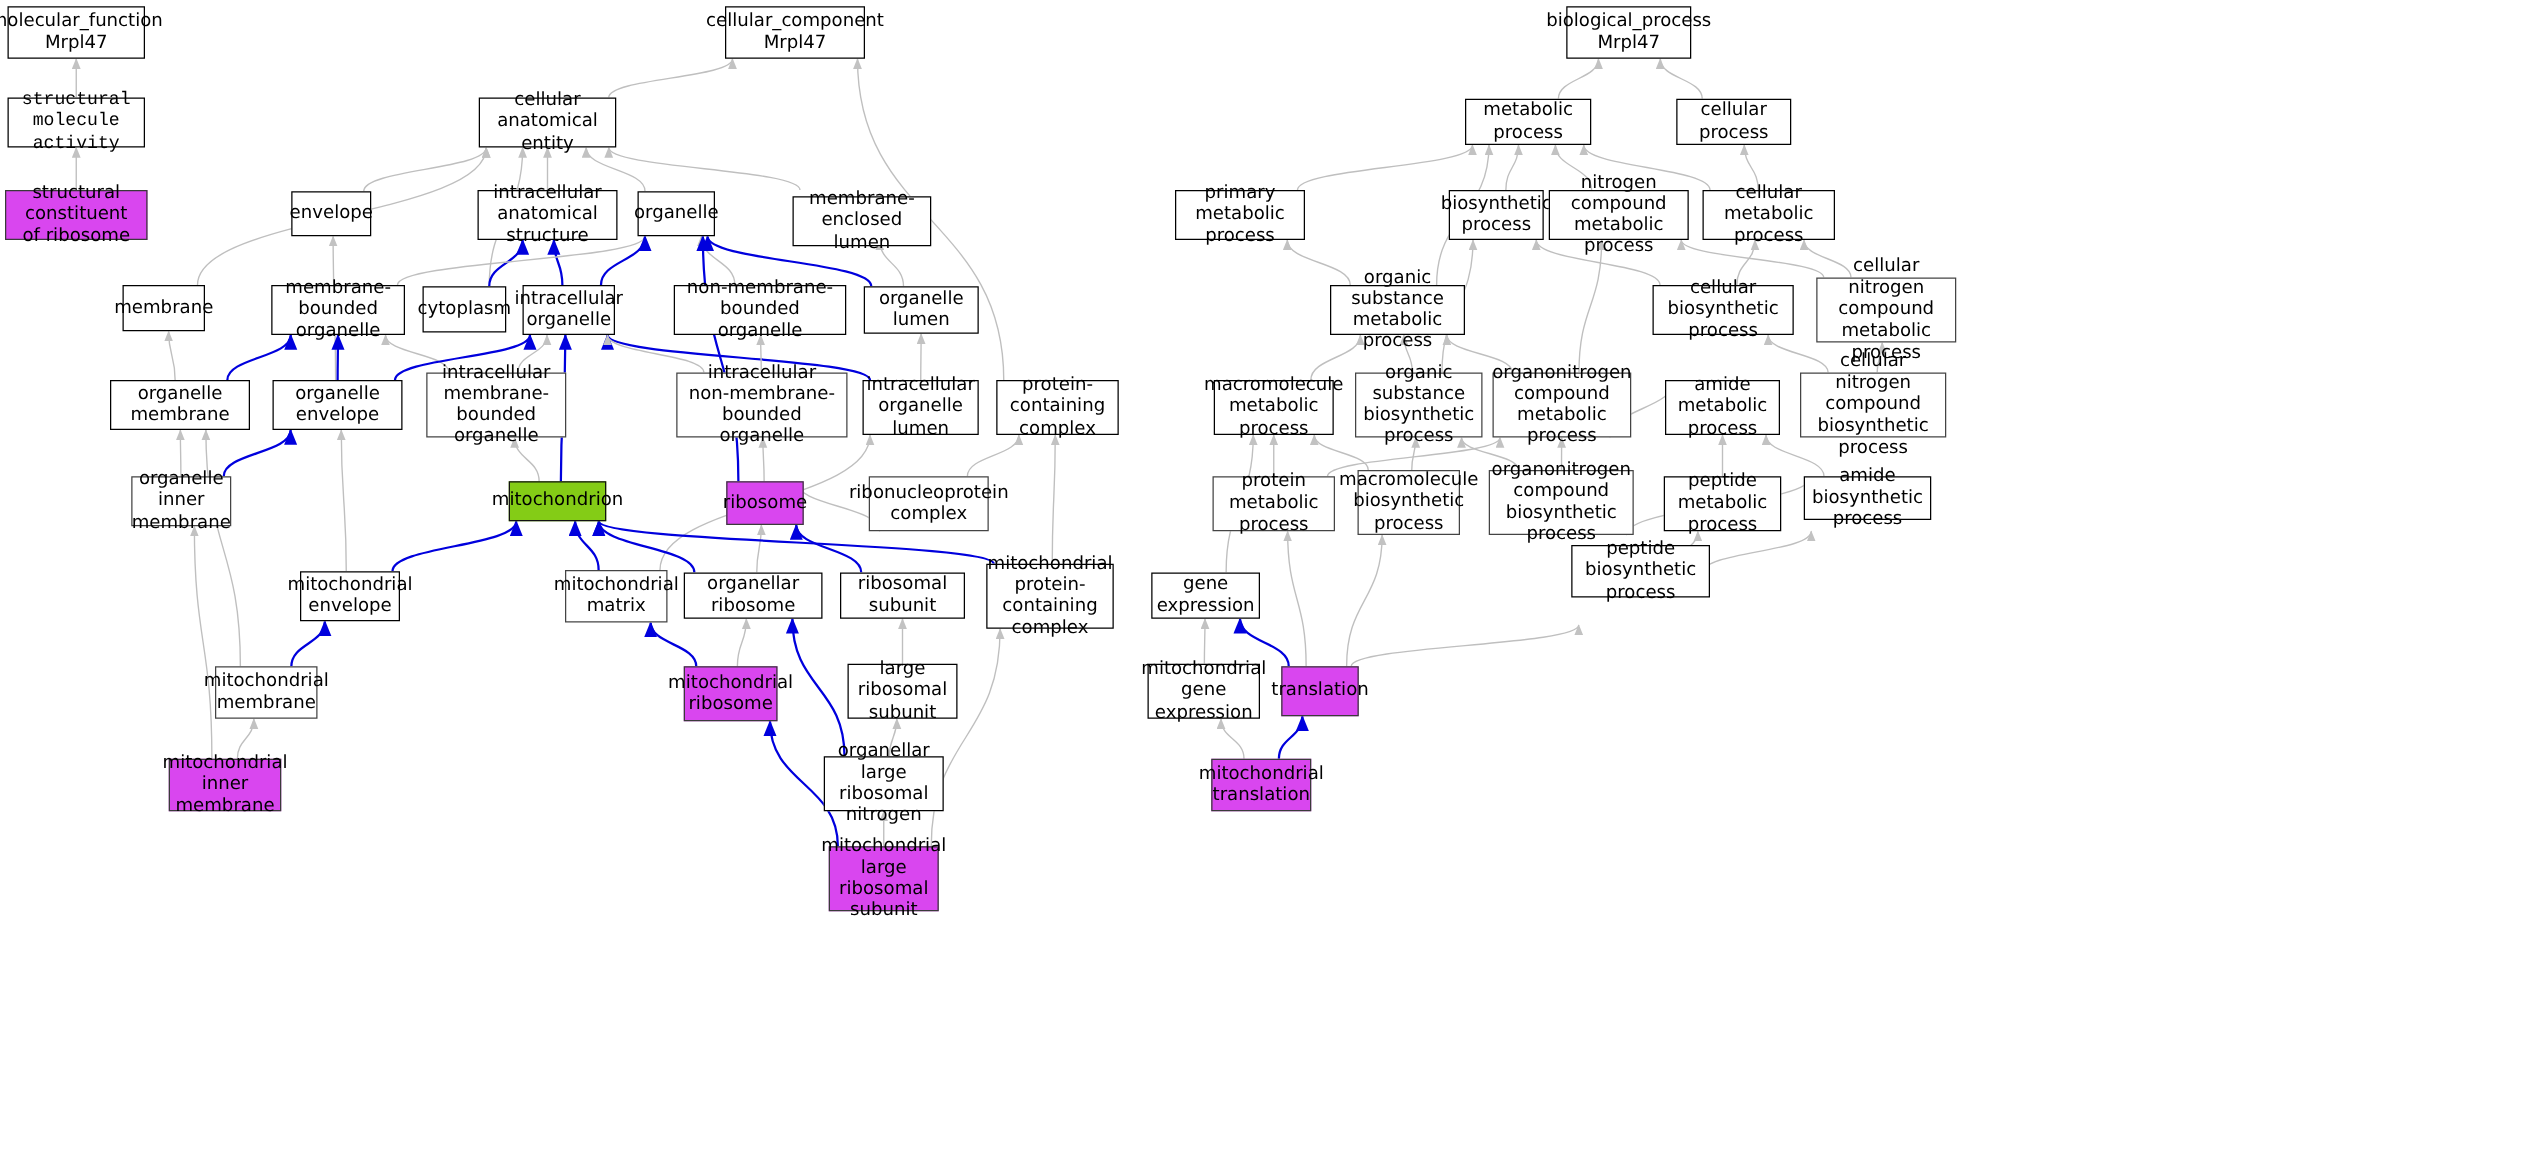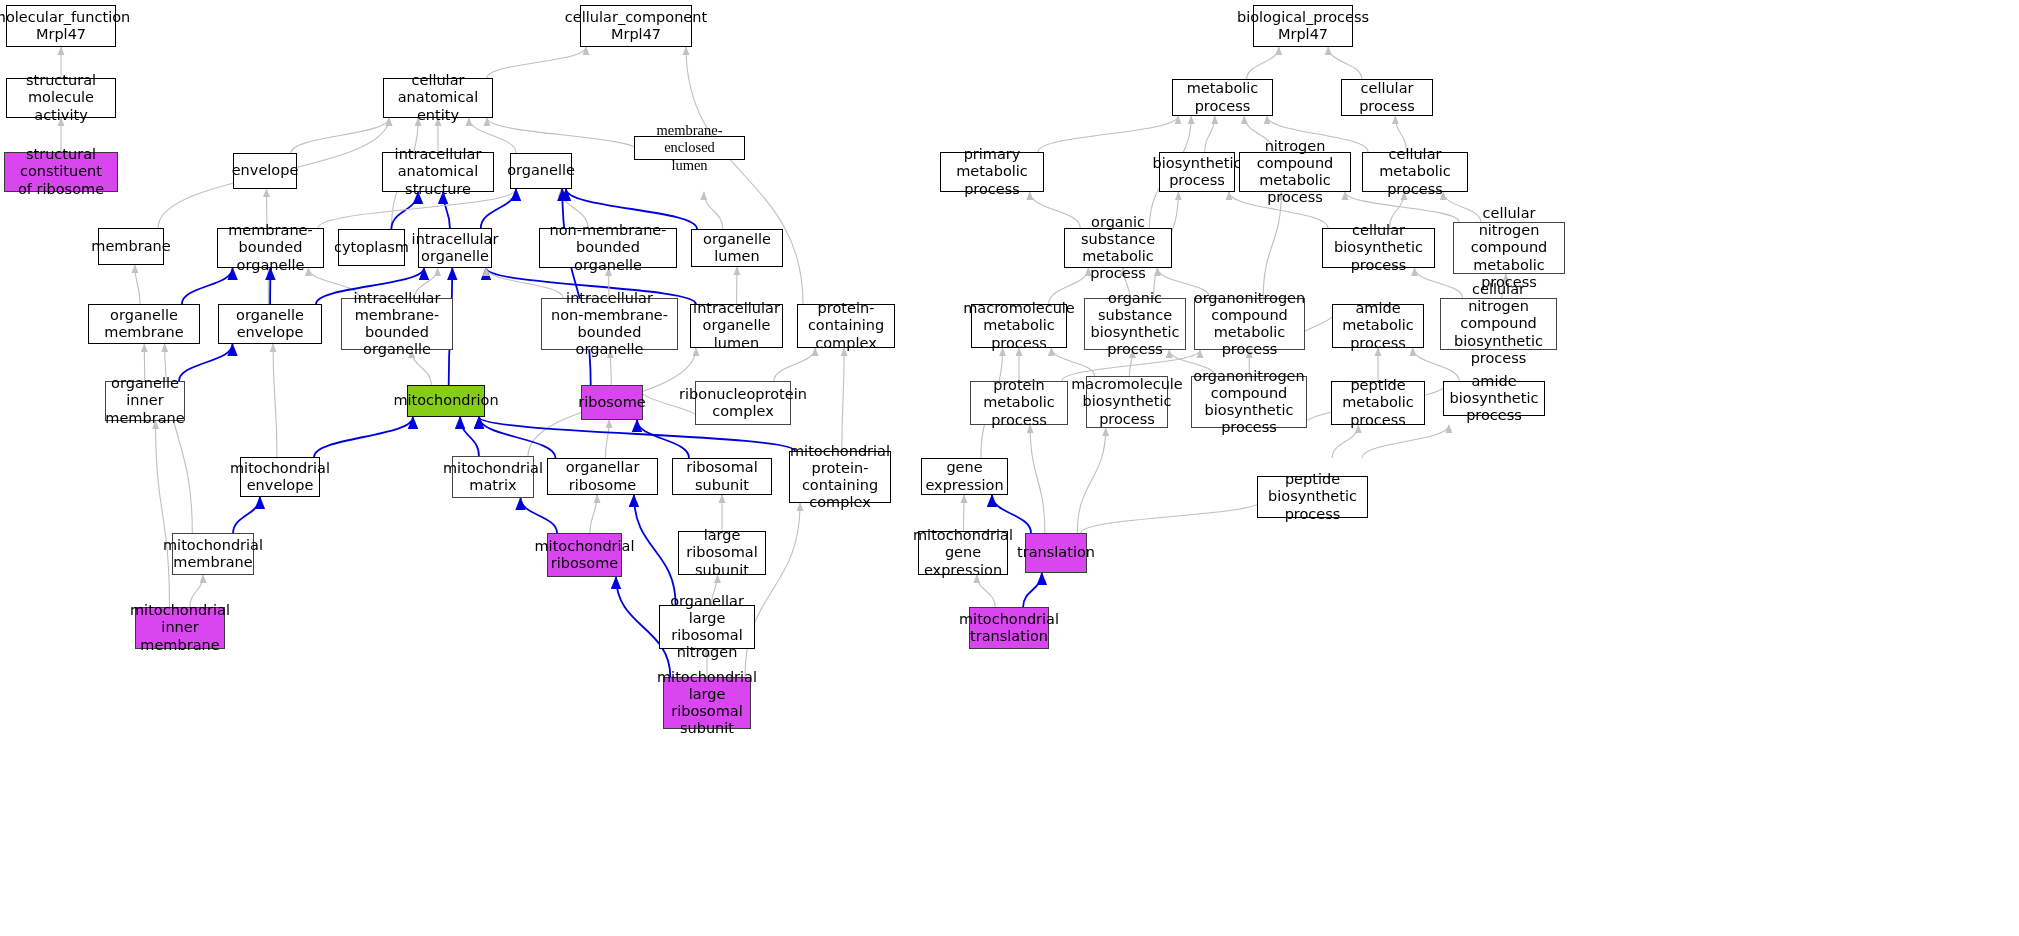--- a/index.html
+++ b/index.html
@@ -153,33 +153,33 @@
         <path d="M 1044.9 533.0 C 1044.9 479.0, 1030.1 479.0, 1030.1 425.0" fill="none" stroke="#bfbfbf" stroke-width="1.1" marker-end="url(#ah-gray)"></path>
         <path d="M 1081.0 533.0 C 1081.0 516.5, 1263.0 516.5, 1263.0 500.0" fill="none" stroke="#bfbfbf" stroke-width="1.1" marker-end="url(#ah-gray)"></path>
         <path d="M 1077.3 533.0 C 1077.3 480.5, 1105.7 480.5, 1105.7 428.0" fill="none" stroke="#bfbfbf" stroke-width="1.1" marker-end="url(#ah-gray)"></path>
         <path d="M 995.2 607.0 C 995.2 591.0, 976.8 591.0, 976.8 575.0" fill="none" stroke="#bfbfbf" stroke-width="1.1" marker-end="url(#ah-gray)"></path>
         <path d="M 1023.1 607.0 C 1023.1 590.0, 1041.9 590.0, 1041.9 573.0" fill="none" stroke="#0000dd" stroke-width="1.8" marker-end="url(#ah-blue)"></path>
       </g>
   </svg>
   <div id="nodes-group">
       <div class="node" style="left: 6px; top: 5px; width: 110px; height: 42px;"><span class="node-label">molecular_function
 Mrpl47</span></div>
-      <div class="node" style="left: 6px; top: 78px; width: 110px; height: 40px;"><span class="node-label">structural molecule
+      <div class="node" style="left: 6px; top: 78px; width: 110px; height: 40px; font-family: Liberation Mono, monospace;"><span class="node-label">structural molecule
 activity</span></div>
       <div class="node hl-light" style="left: 4px; top: 152px; width: 114px; height: 40px;"><span class="node-label">structural constituent
 of ribosome</span></div>
       <div class="node" style="left: 580px; top: 5px; width: 112px; height: 42px;"><span class="node-label">cellular_component
 Mrpl47</span></div>
       <div class="node" style="left: 383px; top: 78px; width: 110px; height: 40px;"><span class="node-label">cellular anatomical
 entity</span></div>
       <div class="node" style="left: 233px; top: 153px; width: 64px; height: 36px;"><span class="node-label">envelope</span></div>
       <div class="node" style="left: 382px; top: 152px; width: 112px; height: 40px;"><span class="node-label">intracellular
 anatomical structure</span></div>
       <div class="node" style="left: 510px; top: 153px; width: 62px; height: 36px;"><span class="node-label">organelle</span></div>
-      <div class="node" style="left: 634px; top: 136px; width: 111px; height: 24px; font-family: Liberation Serif, serif;"><span class="node-label">membrane-enclosed
+      <div class="node" style="left: 634px; top: 157px; width: 111px; height: 40px;"><span class="node-label">membrane-enclosed
 lumen</span></div>
       <div class="node" style="left: 98px; top: 228px; width: 66px; height: 37px;"><span class="node-label">membrane</span></div>
       <div class="node" style="left: 217px; top: 228px; width: 107px; height: 40px;"><span class="node-label">membrane-bounded
 organelle</span></div>
       <div class="node" style="left: 338px; top: 229px; width: 67px; height: 37px;"><span class="node-label">cytoplasm</span></div>
       <div class="node" style="left: 418px; top: 228px; width: 74px; height: 40px;"><span class="node-label">intracellular
 organelle</span></div>
       <div class="node" style="left: 539px; top: 228px; width: 138px; height: 40px;"><span class="node-label">non-membrane-bounded
 organelle</span></div>
       <div class="node" style="left: 691px; top: 229px; width: 92px; height: 38px;"><span class="node-label">organelle lumen</span></div>
@@ -261,21 +261,21 @@
 biosynthetic
 process</span></div>
       <div class="node thick" style="left: 1191px; top: 376px; width: 116px; height: 52px;"><span class="node-label">organonitrogen
 compound biosynthetic
 process</span></div>
       <div class="node" style="left: 1331px; top: 381px; width: 94px; height: 44px; text-align: center;"><span class="node-label">peptide metabolic
 process</span></div>
       <div class="node" style="left: 1443px; top: 381px; width: 102px; height: 35px;"><span class="node-label">amide biosynthetic
 process</span></div>
       <div class="node" style="left: 921px; top: 458px; width: 87px; height: 37px;"><span class="node-label">gene expression</span></div>
-      <div class="node" style="left: 1257px; top: 476px; width: 111px; height: 42px;"><span class="node-label">peptide biosynthetic
+      <div class="node" style="left: 1257px; top: 436px; width: 111px; height: 42px;"><span class="node-label">peptide biosynthetic
 process</span></div>
       <div class="node" style="left: 918px; top: 531px; width: 90px; height: 44px;"><span class="node-label">mitochondrial
 gene expression</span></div>
       <div class="node hl-light" style="left: 1025px; top: 533px; width: 62px; height: 40px;"><span class="node-label">translation</span></div>
       <div class="node hl-light" style="left: 969px; top: 607px; width: 80px; height: 42px;"><span class="node-label">mitochondrial
 translation</span></div>
     </div>
 </div>
 
 </body></html>

